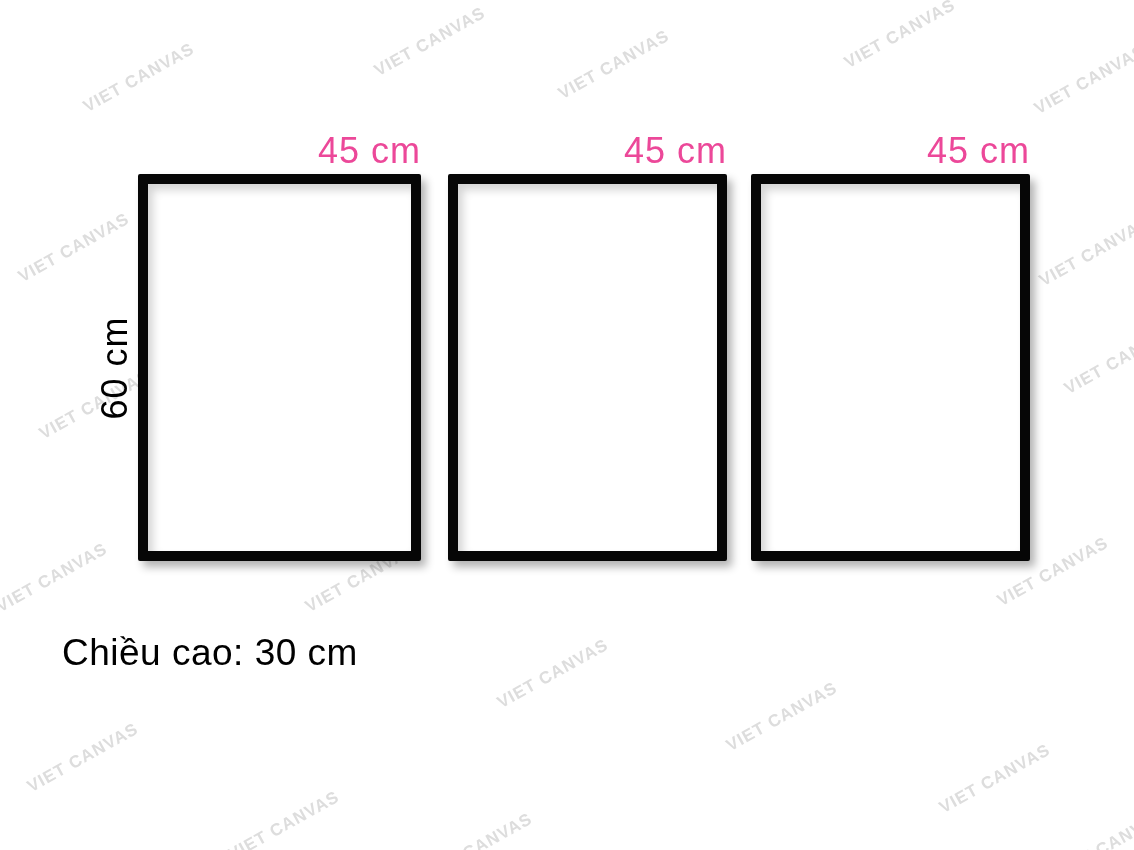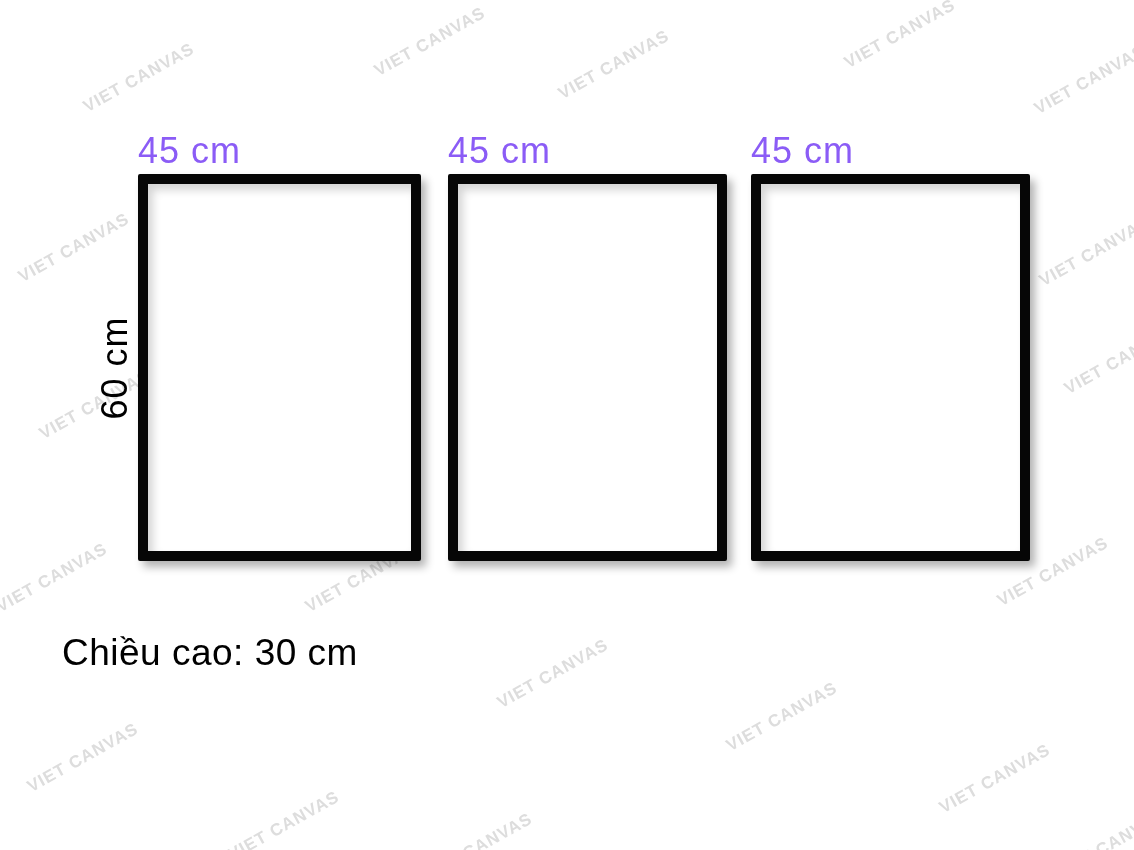--- a/index.html
+++ b/index.html
@@ -49,24 +49,24 @@
   .frame.f1 { left: 138px; width: 283px; }
   .frame.f2 { left: 448px; width: 279px; }
   .frame.f3 { left: 751px; width: 279px; }
 
   
   .wlabel {
     position: absolute;
     top: 129px;
     height: 44px;
     line-height: 44px;
-    text-align: left;
+    text-align: right;
     font-size: 36px;
     letter-spacing: 1px;
-    color: #8b5cf6;
+    color: #ec4899;
     z-index: 3;
     white-space: nowrap;
   }
   .wlabel.l1 { left: 138px; width: 283px; }
   .wlabel.l2 { left: 448px; width: 279px; }
   .wlabel.l3 { left: 751px; width: 279px; }
 
   .hlabel {
     position: absolute;
     left: 115px;

